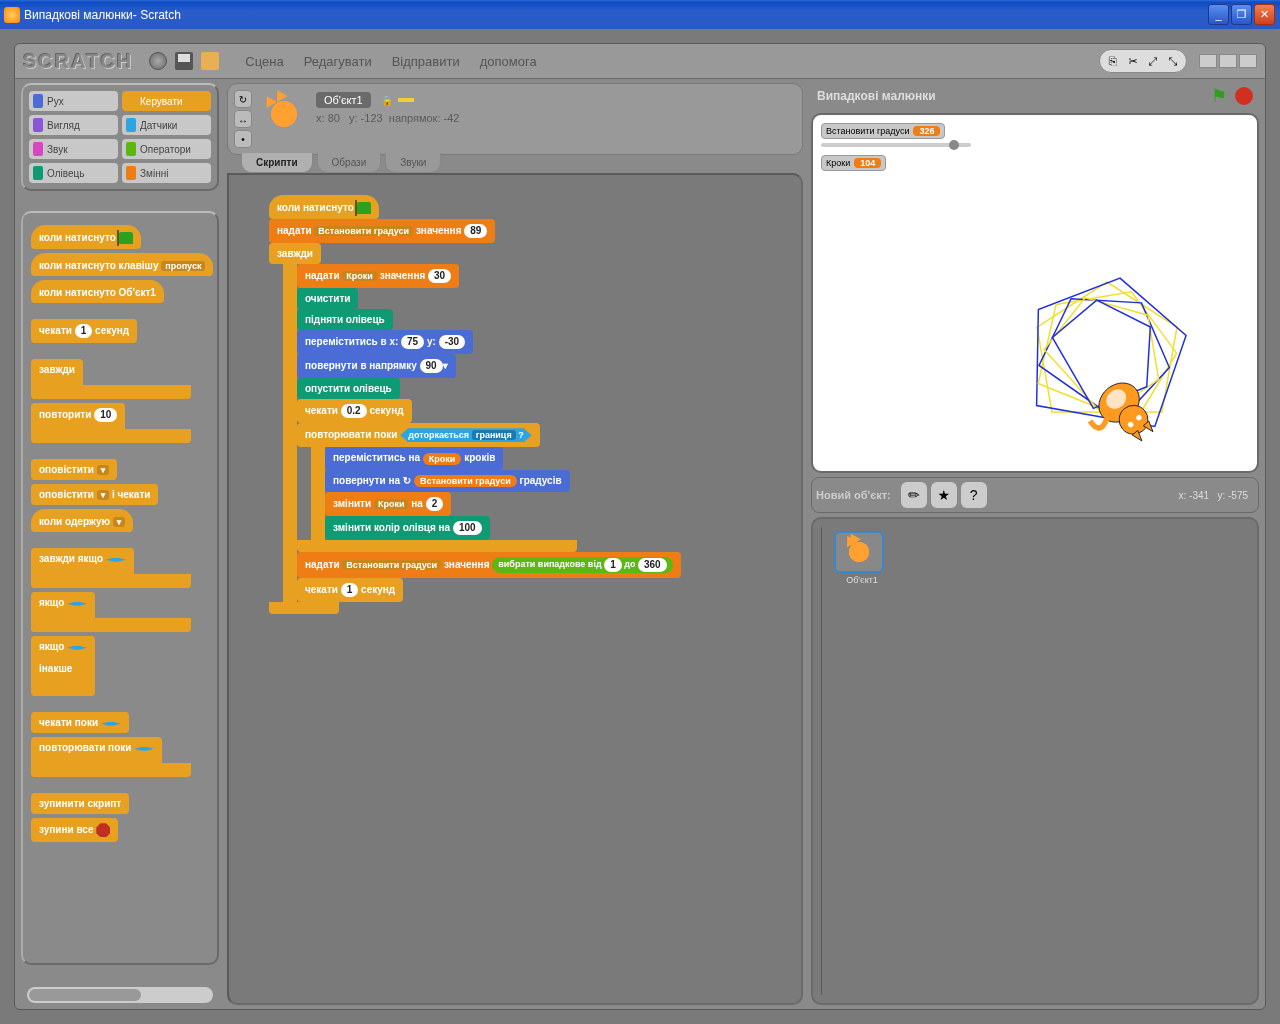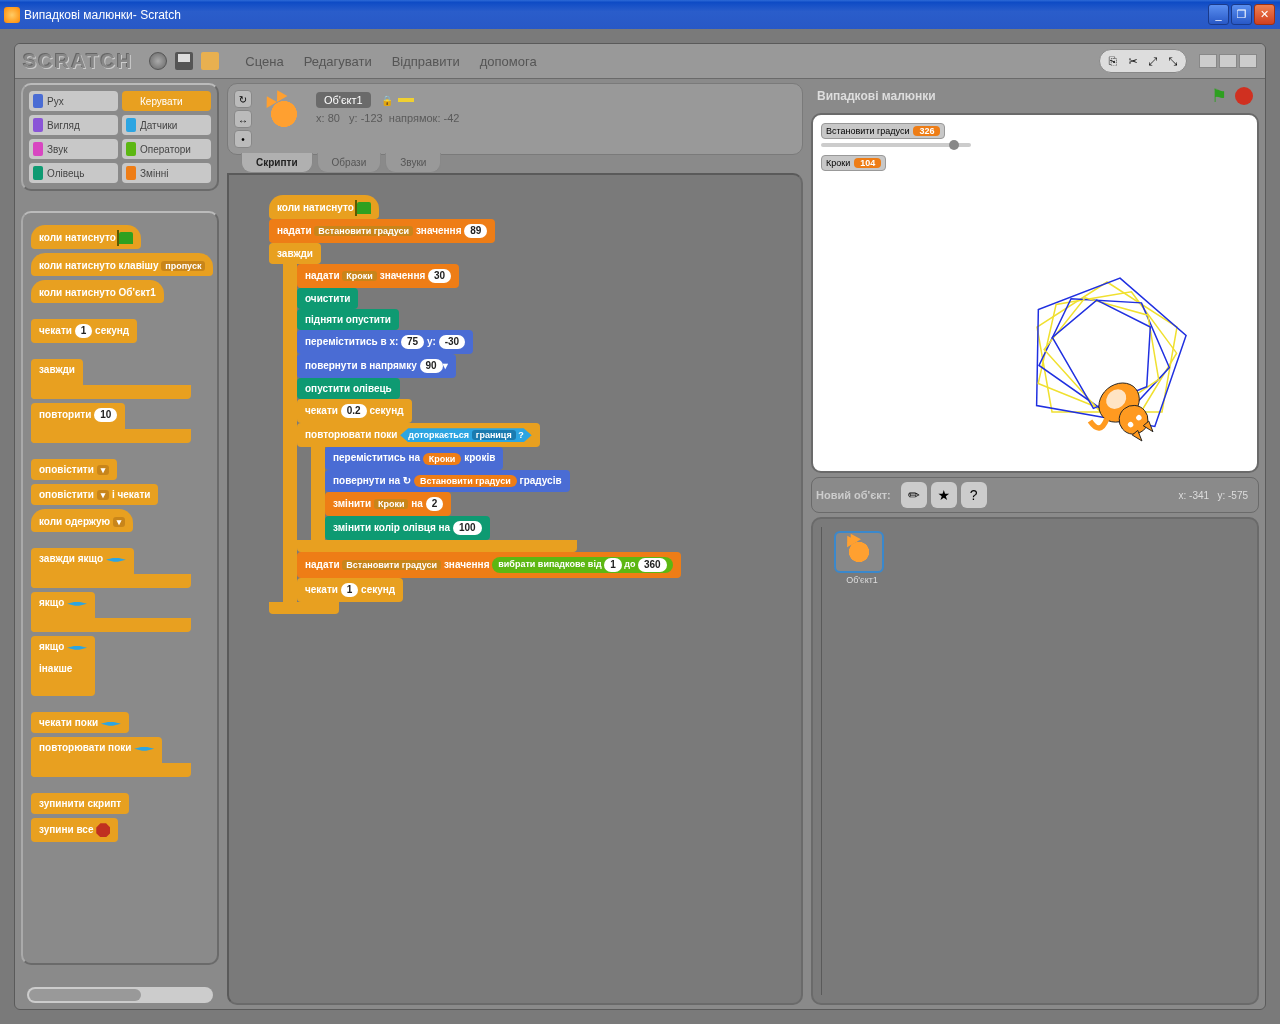--- a/index.html
+++ b/index.html
@@ -253,21 +253,21 @@
     <div class="tab">Звуки</div>
   </div>
   <div class="scripts-area">
     <div class="script-stack">
       <span class="block hat b-control"><span>коли натиснуто</span> <span class="flag"></span></span>
       <span class="block b-variables"><span>надати</span> <span class="dd">Встановити  градуси</span> <span>значення</span> <span class="slot">89</span></span>
       <span class="block b-control">завжди</span>
       <div class="nested">
         <span class="block b-variables"><span>надати</span> <span class="dd">Кроки</span> <span>значення</span> <span class="slot">30</span></span>
         <span class="block b-pen">очистити</span>
-        <span class="block b-pen">підняти опустити</span>
+        <span class="block b-pen">підняти олівець</span>
         <span class="block b-motion"><span>переміститись в x:</span> <span class="slot">75</span> <span>y:</span> <span class="slot">-30</span></span>
         <span class="block b-motion"><span>повернути в напрямку</span> <span class="slot">90</span>▾</span>
         <span class="block b-pen">опустити олівець</span>
         <span class="block b-control"><span>чекати</span> <span class="slot">0.2</span> <span>секунд</span></span>
         <span class="block b-control"><span>повторювати поки</span> <span class="hex"><span>доторкається</span> <span class="dd" style="background:#1a7bb0">границя</span> <span>?</span></span></span>
         <div class="nested2">
           <span class="block b-motion"><span>переміститись на</span> <span class="slot-var">Кроки</span> <span>кроків</span></span>
           <span class="block b-motion"><span>повернути на</span> ↻ <span class="slot-var">Встановити  градуси</span> <span>градусів</span></span>
           <span class="block b-variables"><span>змінити</span> <span class="dd">Кроки</span> <span>на</span> <span class="slot">2</span></span>
           <span class="block b-pen"><span>змінити колір олівця на</span> <span class="slot">100</span></span>

